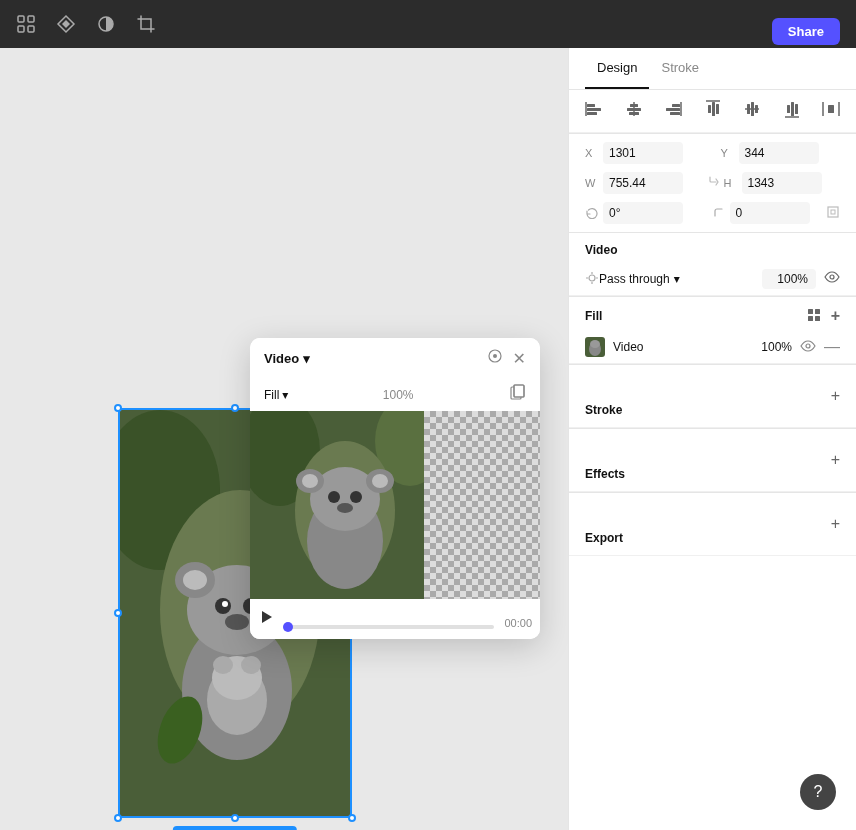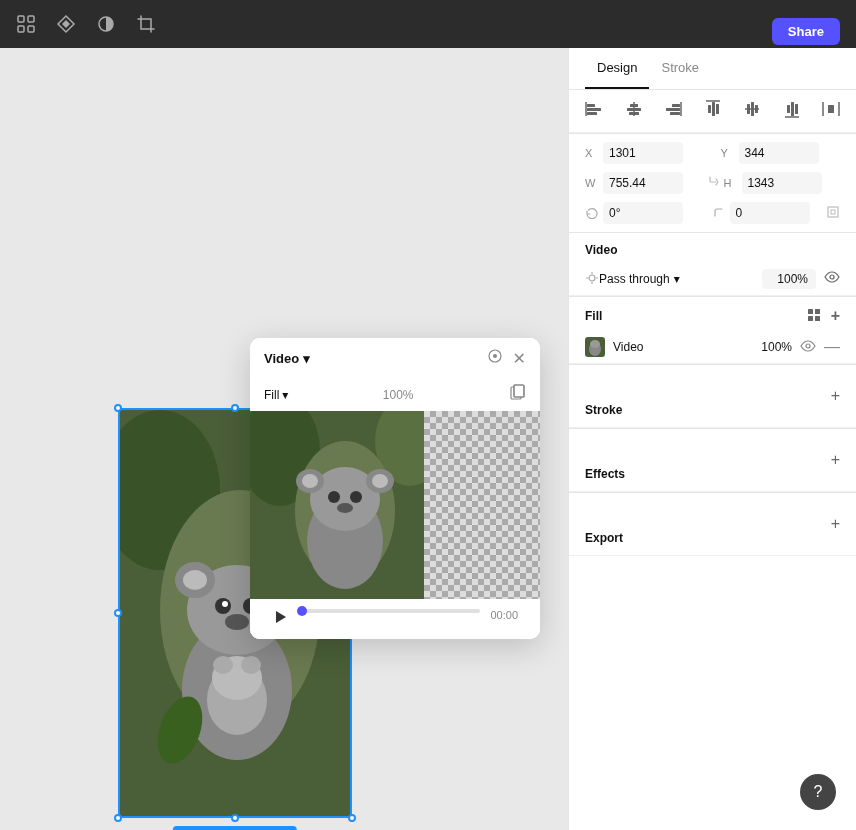--- a/index.html
+++ b/index.html
@@ -136,22 +136,22 @@
       position: absolute; right: 0; top: 0; width: 40%; height: 100%;
       background-image: repeating-conic-gradient(#aaa 0% 25%, #ddd 0% 50%);
       background-size: 12px 12px;
     }
     .preview-img {
       position: absolute; left: 0; top: 0; width: 65%; height: 100%;
       background: #7a6a5a;
       overflow: hidden;
     }
     .video-controls {
-      display: flex; align-items: flex-start; gap: 10px;
-      padding: 10px 22px;
+      display: flex; align-items: flex-end; gap: 10px;
+      padding: 10px 8px;
       background: white;
     }
     .play-btn { color: #333; cursor: pointer; font-size: 16px; }
     .progress-bar { flex: 1; height: 4px; background: #e0e0e0; border-radius: 2px; position: relative; }
     .progress-fill { width: 2%; height: 100%; background: #5551ff; border-radius: 2px; }
     .progress-thumb { width: 10px; height: 10px; background: #5551ff; border-radius: 50%; position: absolute; top: -3px; left: 2%; transform: translateX(-50%); }
     .time-label { font-size: 11px; color: #888; }
 
     
     .canvas-item {

